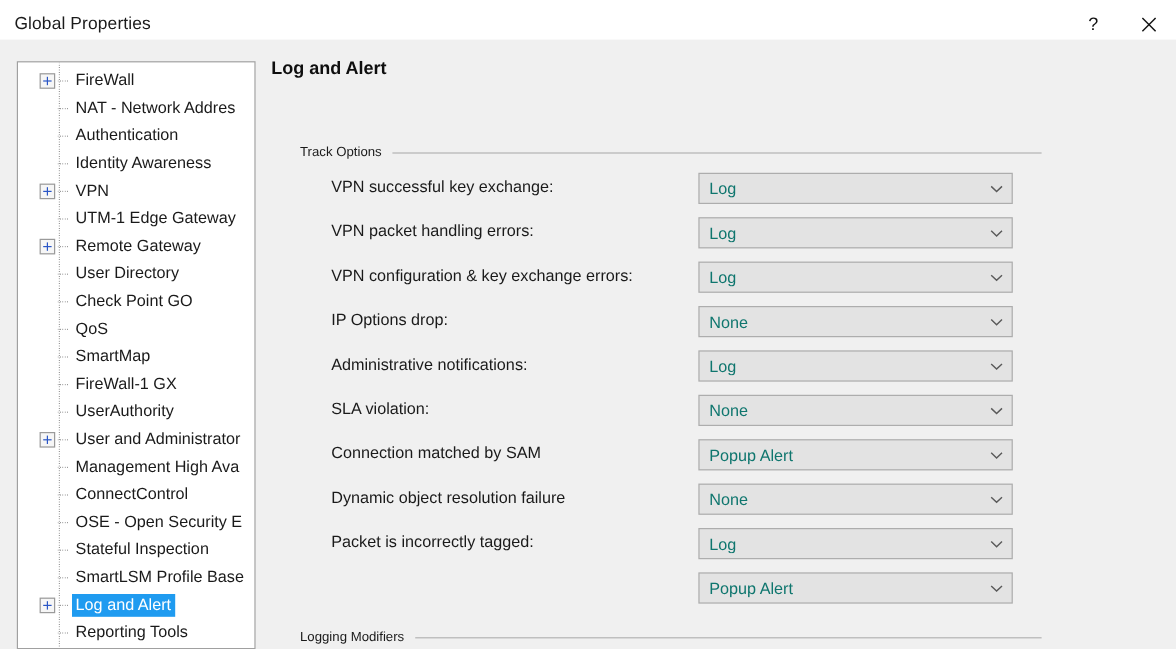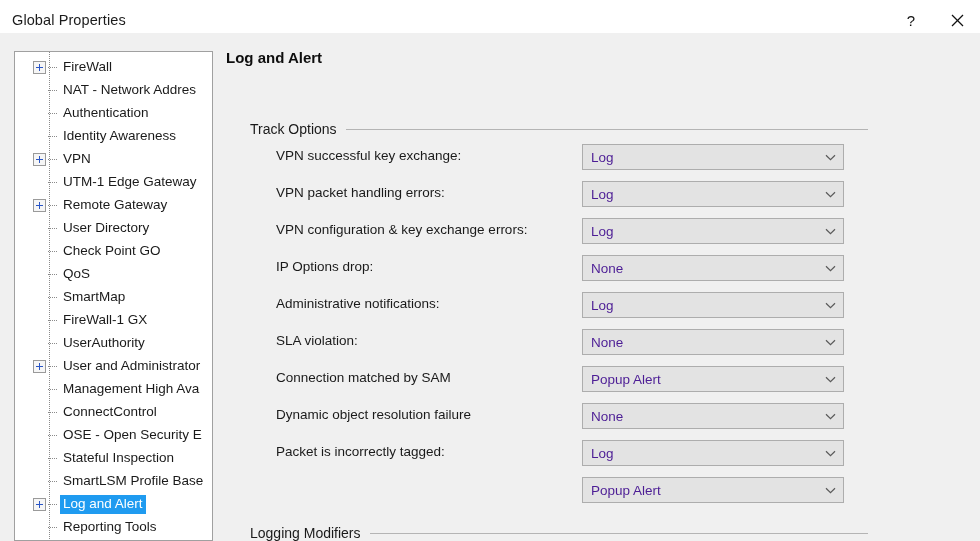--- a/index.html
+++ b/index.html
@@ -167,21 +167,21 @@
 
   
   .group-head {
     position: absolute;
     left: 24px;
     display: flex;
     align-items: center;
     width: 618px;
   }
   .group-head .gh-text {
-    font-size: 14px;
+    font-size: 11px;
     color: #1a1a1a;
     padding-right: 9px;
     white-space: nowrap;
   }
   .group-head .gh-rule {
     flex: 1 1 auto;
     height: 1px;
     background: #b4b4b4;
   }
 
@@ -209,21 +209,21 @@
     height: 26px;
     background: #e3e3e3;
     border: 1px solid #adadad;
     box-sizing: border-box;
     display: flex;
     align-items: center;
     cursor: default;
   }
   .combo-value {
     font-size: 13.5px;
-    color: #4c1d95;
+    color: #0f766e;
     padding-left: 8px;
     flex: 1 1 auto;
     white-space: nowrap;
     overflow: hidden;
   }
   .combo-arrow {
     width: 26px;
     flex: 0 0 26px;
     display: flex;
     align-items: center;

